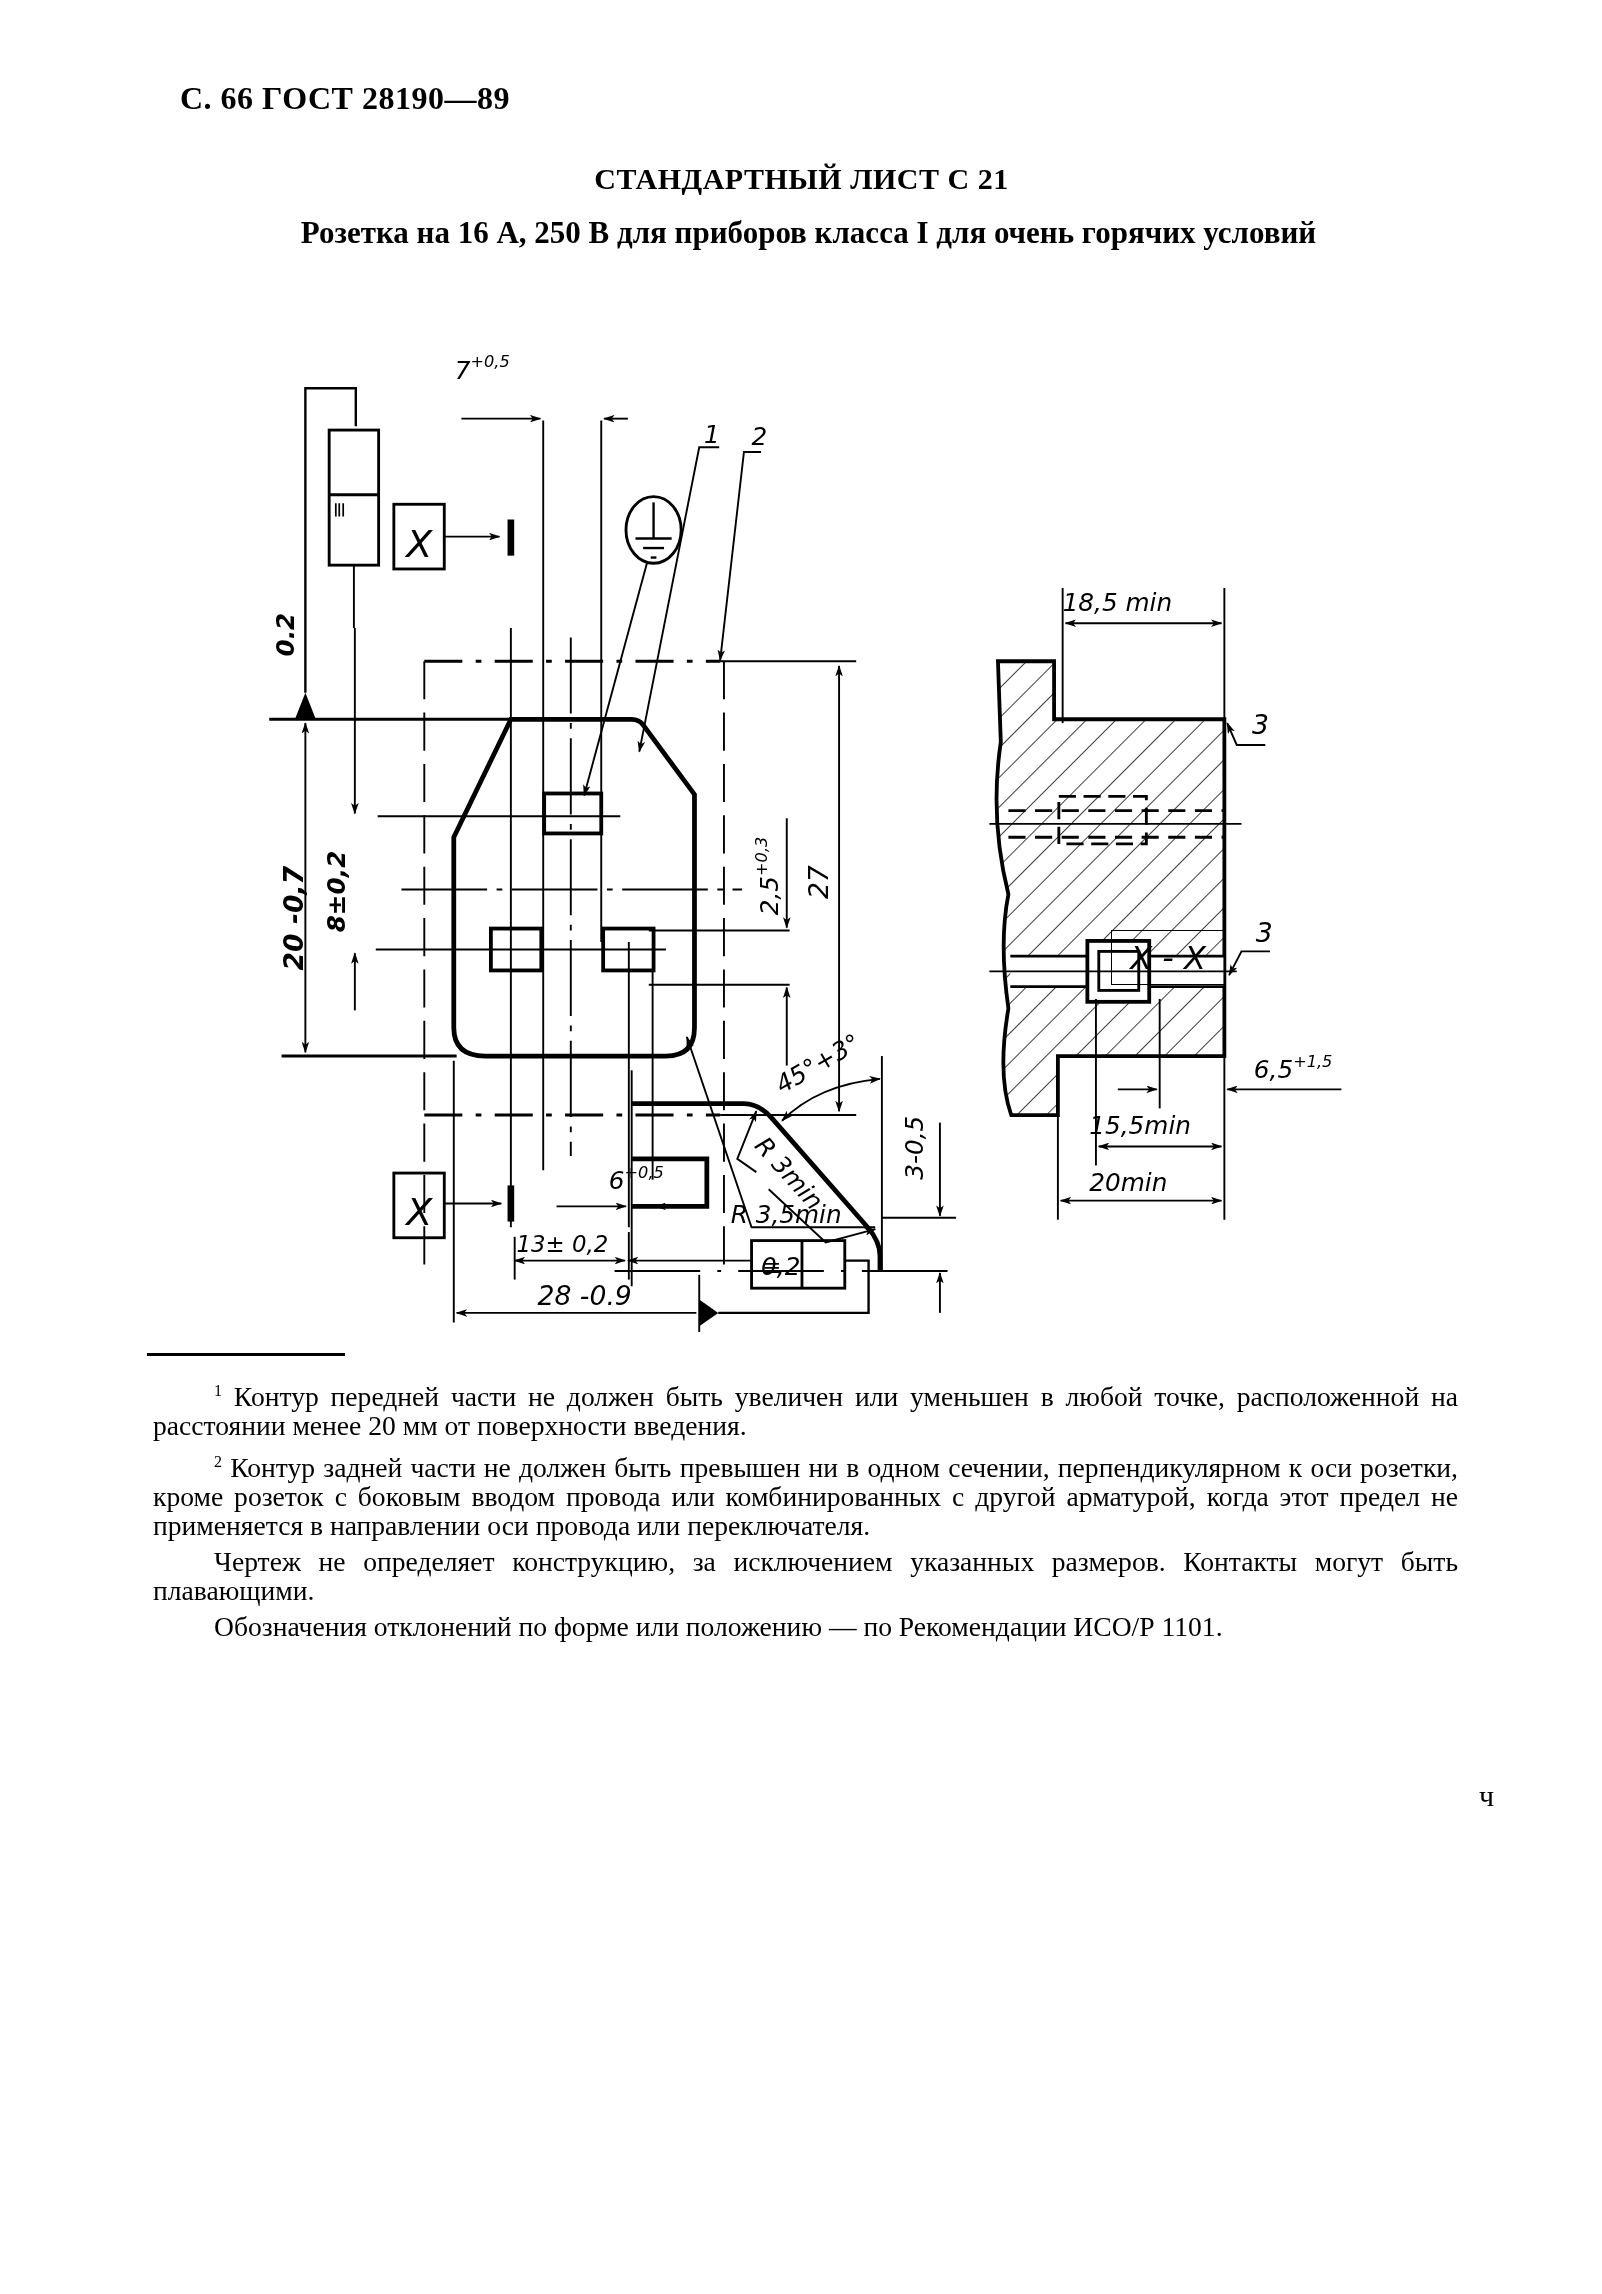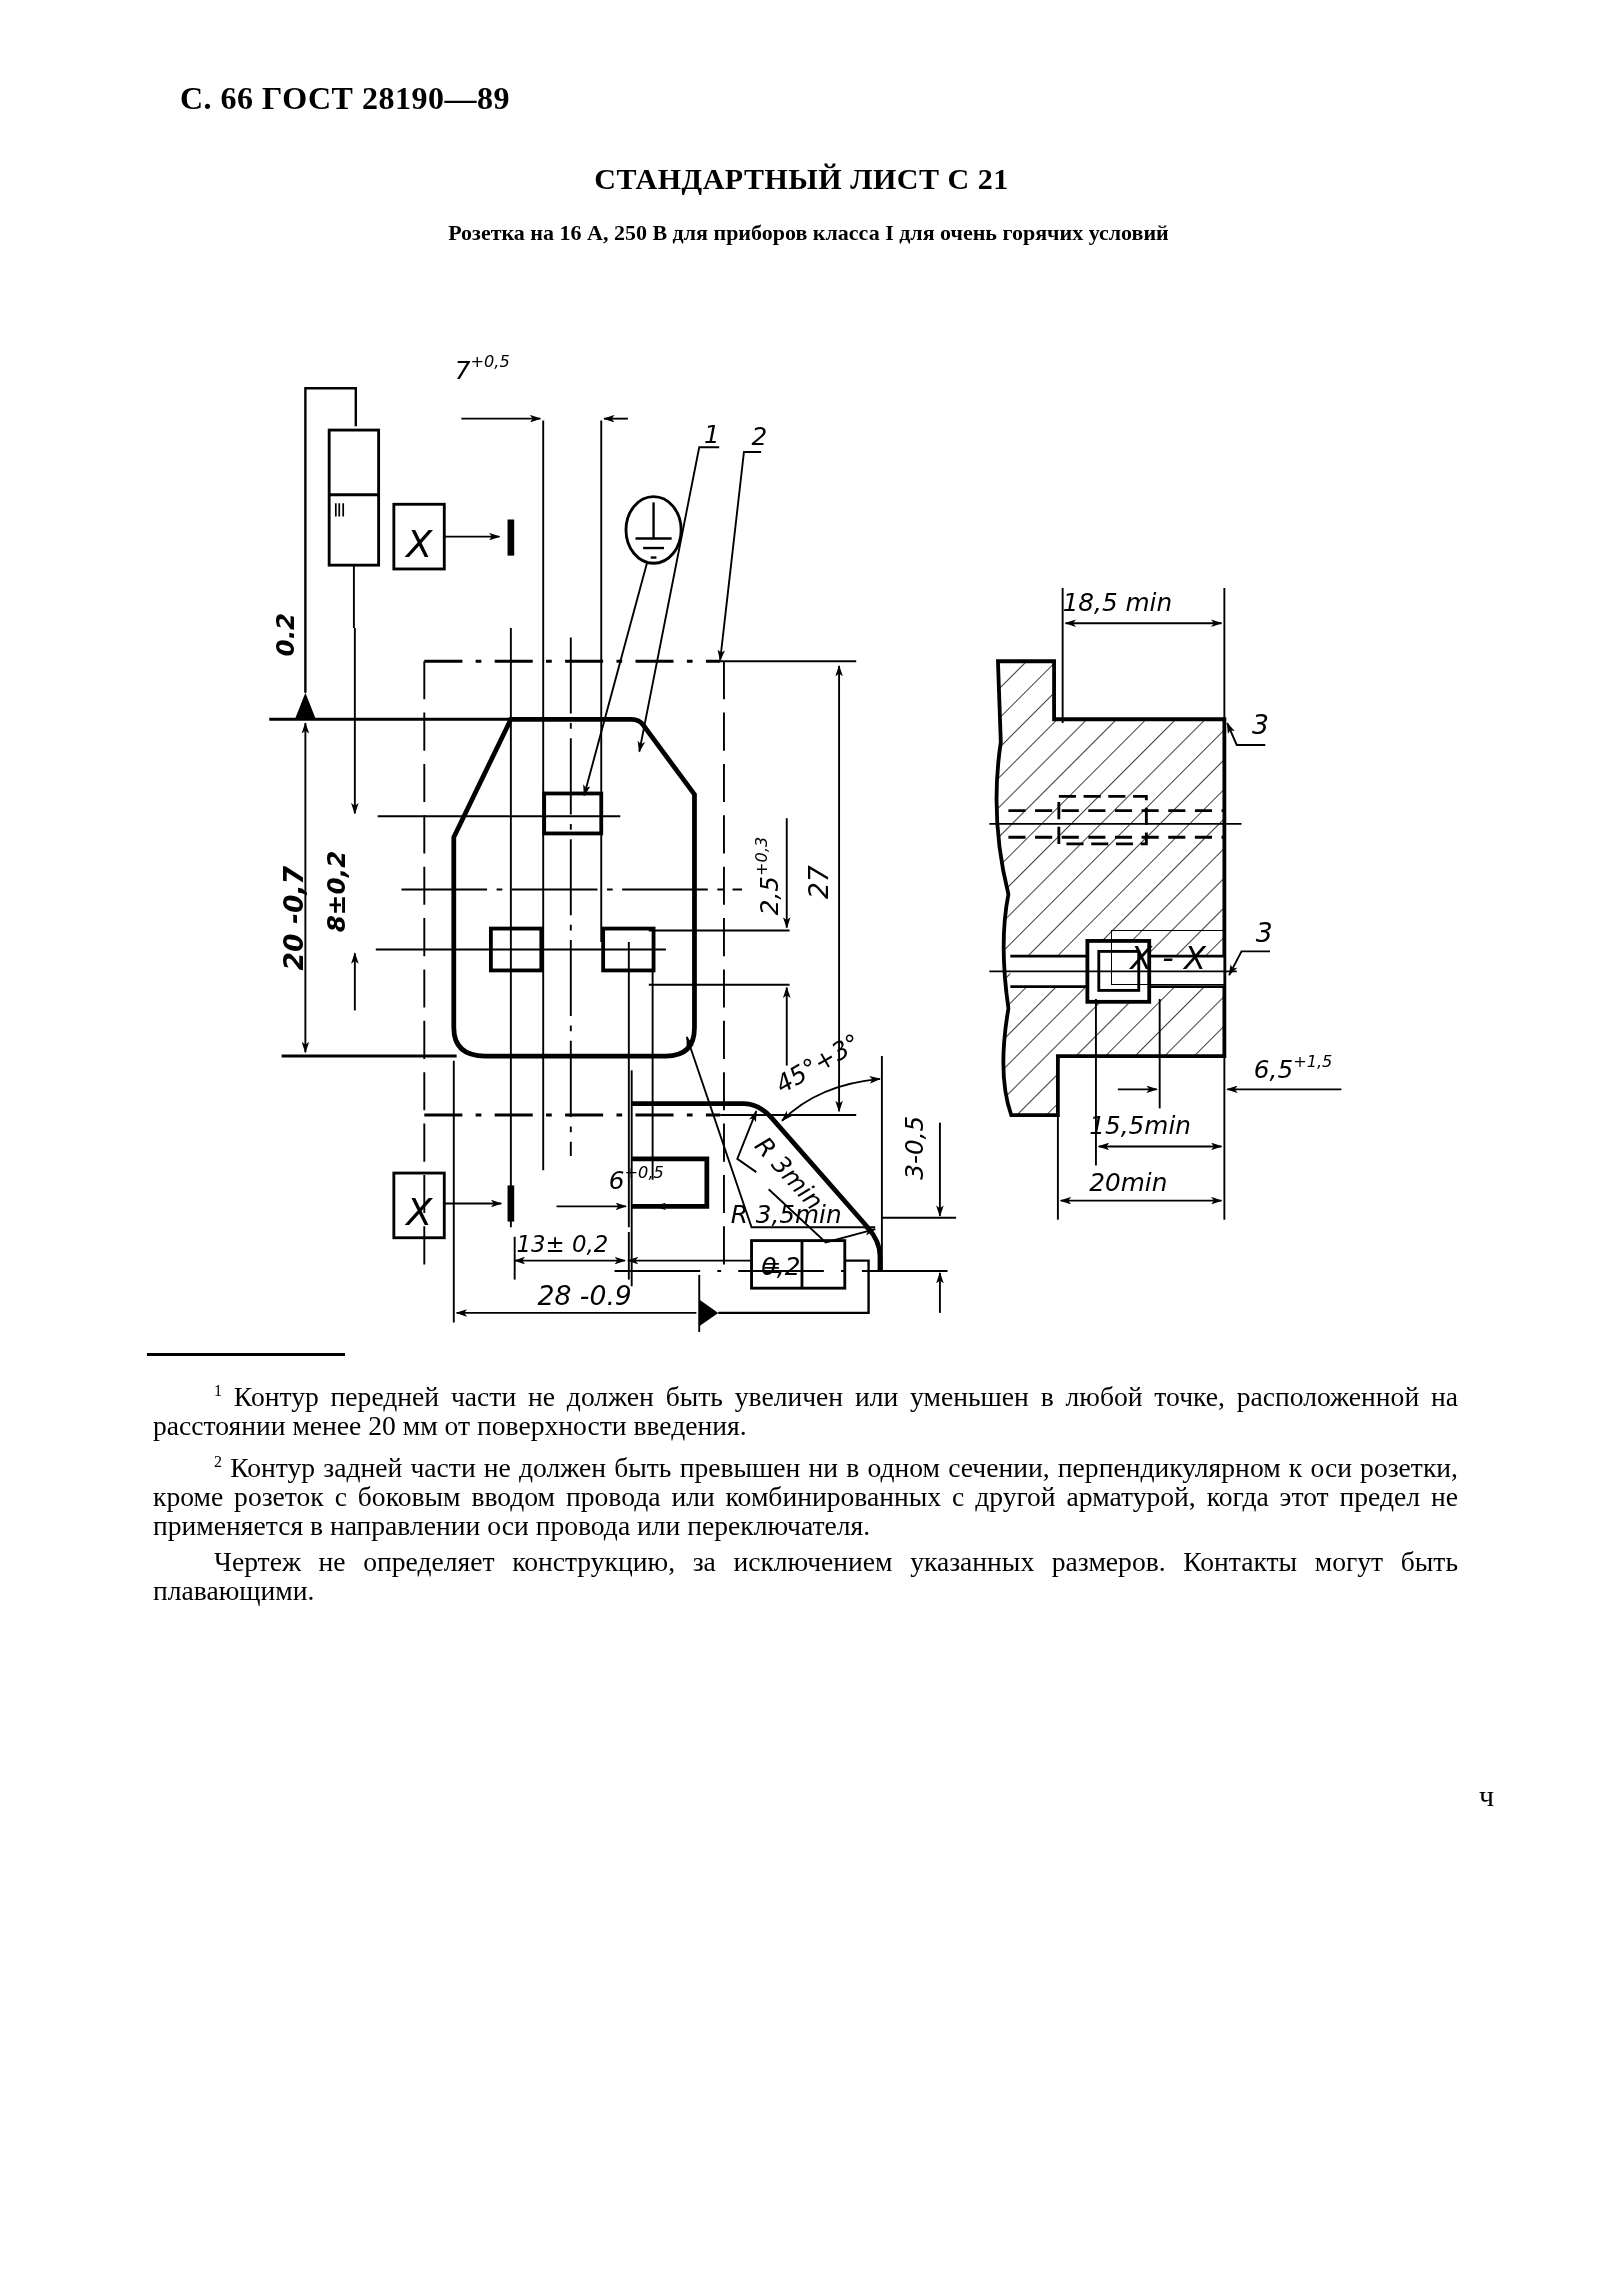--- a/index.html
+++ b/index.html
@@ -13,21 +13,21 @@
     margin-left: 24px;
   }
   .title {
     left: 0; width: 1603px; top: 162px; text-align: center;
     font-family: "Liberation Serif", "DejaVu Serif", serif;
     font-weight: bold; font-size: 30px; letter-spacing: 0.5px;
   }
   .subtitle {
     left: 238px; width: 1141px; top: 217px; text-align: center;
     font-family: "Liberation Serif", "DejaVu Serif", serif;
-    font-weight: bold; font-size: 22px; line-height: 32px;
+    font-weight: bold; font-size: 31px; line-height: 32px;
   }
   svg.drawing { position: absolute; left: 0; top: 0; }
   svg text {
     font-family: "DejaVu Sans", "Liberation Sans", sans-serif;
     font-style: italic; font-size: 26px; fill: #000;
   }
   svg .sup { font-size: 17px; }
   .footnotes {
     left: 147px; top: 1370px; width: 1317px;
     font-family: "Liberation Serif", "DejaVu Serif", serif;
@@ -232,16 +232,17 @@
     <text transform="translate(792,1205) rotate(48)">R  3min</text>
     <text transform="translate(970,1240) rotate(-90)">3-0,5</text>
   </g>
 </svg>
 
 <div class="abs rule"></div>
 <div class="abs footnotes">
   <p><sup>1</sup> <span>Контур передней  части не должен быть увеличен или уменьшен в любой точке, расположенной на расстоянии менее 20 мм от поверхности введения.</span></p>
   <p><sup>2</sup> <span>Контур задней  части не должен  быть превышен  ни в одном  сечении, перпендикулярном к оси розетки, кроме розеток с боковым вводом провода или комбинированных с другой арматурой,  когда этот предел  не применяется  в направлении оси провода или переключателя.</span></p>
   <p>Чертеж не определяет  конструкцию, за исключением указанных размеров. Контакты  могут  быть  плавающими.</p>
+  <p>Обозначения  отклонений по форме или положению  —  по Рекомендации ИСО/Р 1101.</p>
 </div>
 
 <div class="abs pagemark">ч</div>
 
 
 </body></html>

